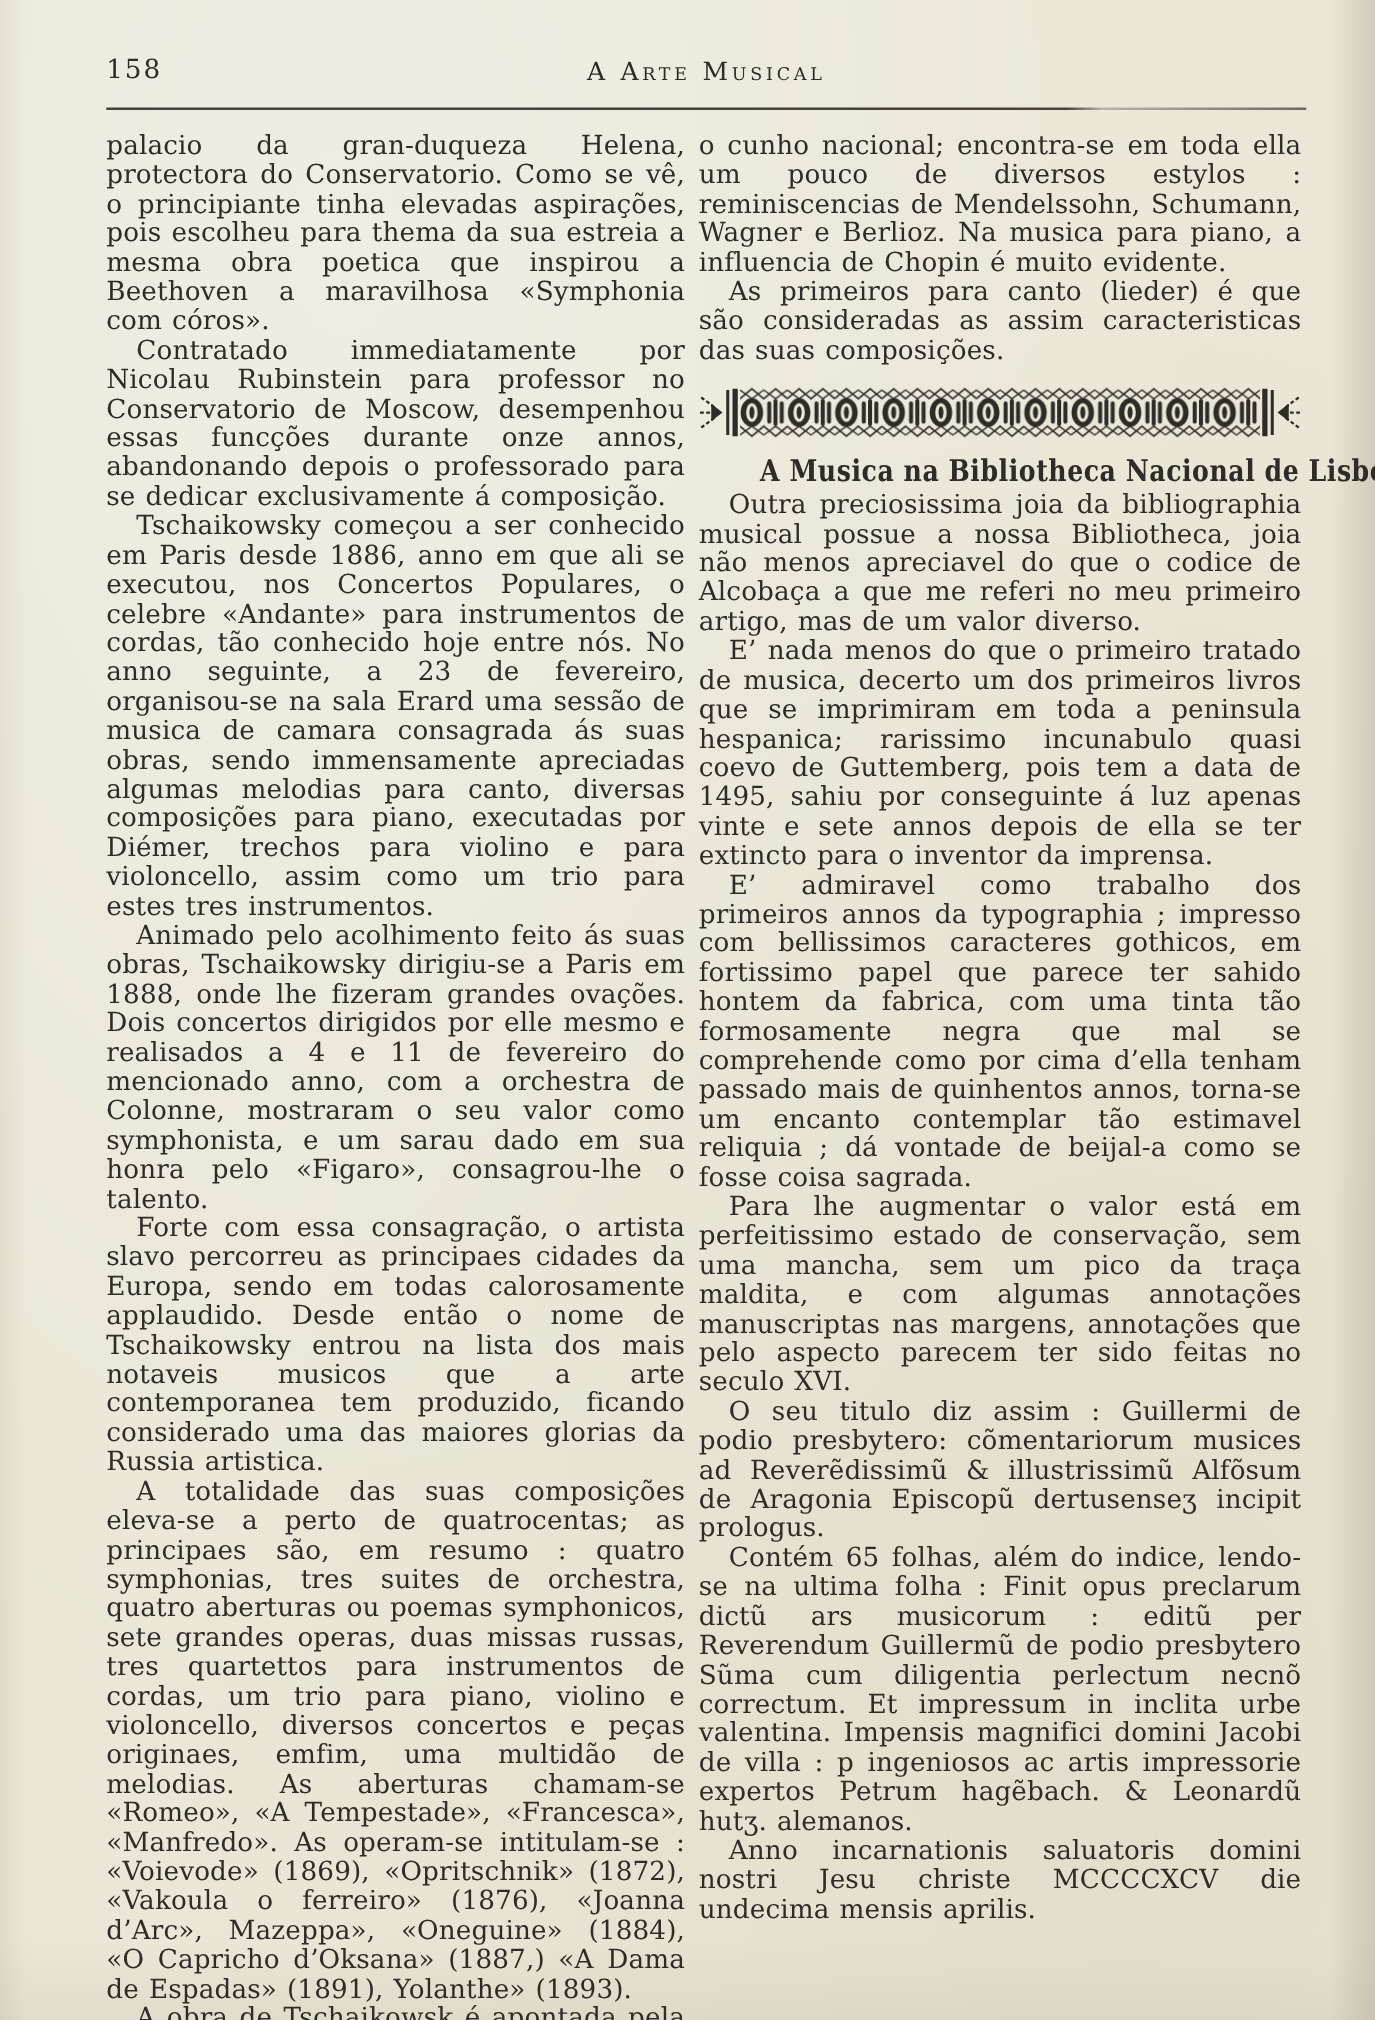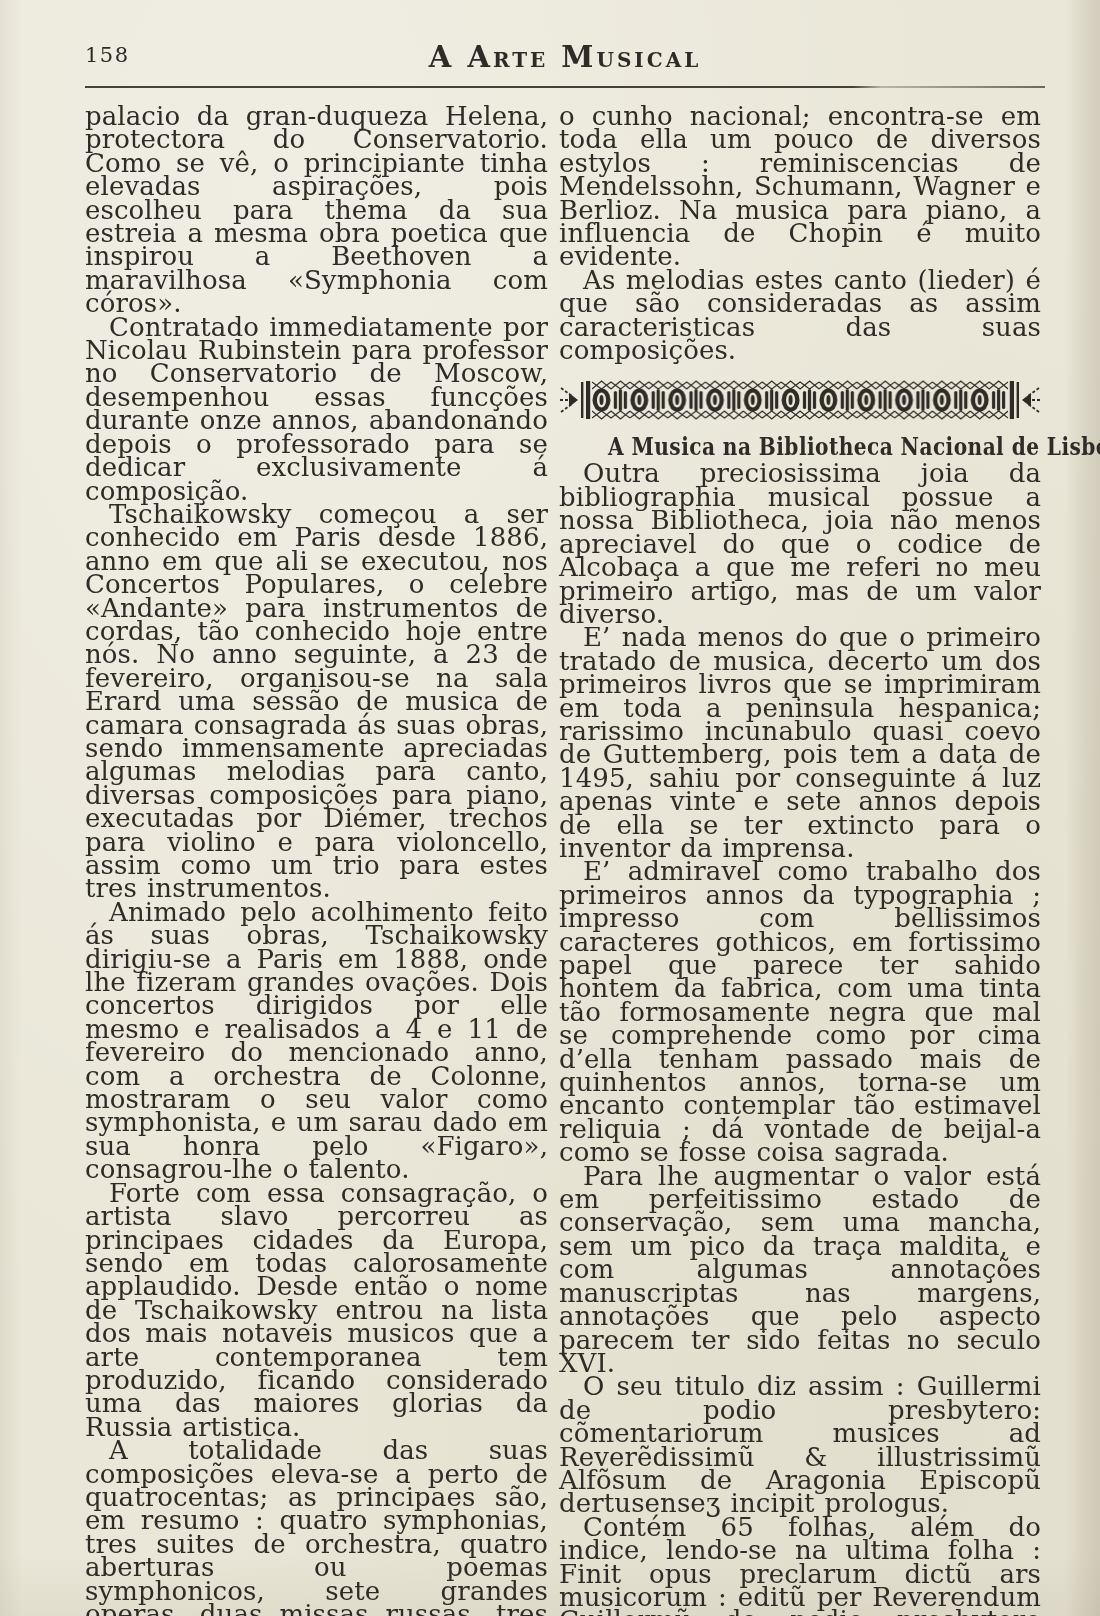--- a/index.html
+++ b/index.html
@@ -13,32 +13,32 @@
       radial-gradient(ellipse at 82% 88%, rgba(178,168,140,0.14), transparent 60%),
       linear-gradient(to right, transparent 96.8%, rgba(150,140,112,0.18) 98.6%, rgba(125,115,92,0.22) 100%),
       linear-gradient(to left, transparent 98%, rgba(160,150,125,0.15) 100%),
       linear-gradient(to top, rgba(160,150,125,0.12), transparent 4%);
   }
   .sheet{position:absolute;inset:0;box-sizing:border-box;padding:40px 55px 0 85px;}
   .header-row{position:relative;height:34px;}
   .page-number{font-size:21px;letter-spacing:1.5px;line-height:30px;}
   .journal-title{
     position:absolute;left:0;right:0;top:3px;text-align:center;
-    font-variant:small-caps;font-weight:bold;font-size:29px;letter-spacing:3px;line-height:28px;
+    font-variant:small-caps;font-weight:normal;font-size:20px;letter-spacing:3px;line-height:28px;
   }
   .header-rule{height:2px;margin-top:12px;
     background:linear-gradient(to right,#46423a 0%,#46423a 80%,rgba(110,104,92,0.45) 84%,#6e6active 0%,#6e685c 100%);
     background:linear-gradient(to right,#46423a 0%,#46423a 80%,rgba(110,104,92,0.4) 83%,#6e685c 100%);
   }
   .columns{display:flex;gap:11px;margin-top:17px;}
   .col-left{width:463px;flex:none;}
   .col-right{width:482px;flex:none;}
   p.body-para{
     margin:0;text-align:justify;
-    font-size:26px;line-height:23.4px;
+    font-size:21px;line-height:23.4px;
     word-spacing:0.06em;letter-spacing:0.1px;
   }
   p.indent{text-indent:24px;}
   .it{}
   .ornament{margin:15px 0 2px;line-height:0;}
   .article-title{margin:9px 0 0;text-align:center;font-size:24px;line-height:30px;font-weight:bold;white-space:nowrap;}
   .article-title .squeeze{display:inline-block;transform:scaleX(0.84);transform-origin:50% 50%;letter-spacing:0.5px;}
   .article-subtitle{margin:9px 0 13px;text-align:center;font-style:italic;font-size:20px;line-height:24px;letter-spacing:0.5px;}
 </style>
 </head>
@@ -62,21 +62,21 @@
           <p class="body-para indent"><span>Animado pelo acolhimento feito ás suas obras, Tschaikowsky dirigiu-se a Paris em 1888, onde lhe fizeram grandes ovações. Dois concertos dirigidos por elle mesmo e realisados a 4 e 11 de fevereiro do mencionado anno, com a orchestra de Colonne, mostraram o seu valor como symphonista, e um sarau dado em sua honra pelo «Figaro», consagrou-lhe o talento.</span></p>
           <p class="body-para indent"><span>Forte com essa consagração, o artista slavo percorreu as principaes cidades da Europa, sendo em todas calorosamente applaudido. Desde então o nome de Tschaikowsky entrou na lista dos mais notaveis musicos que a arte contemporanea tem produzido, ficando considerado uma das maiores glorias da Russia artistica.</span></p>
           <p class="body-para indent"><span>A totalidade das suas composições eleva-se a perto de quatrocentas; as principaes são, em resumo : quatro symphonias, tres </span><span class="it">suites</span><span> de orchestra, quatro aberturas ou poemas symphonicos, sete grandes operas, duas missas russas, tres quartettos para instrumentos de cordas, um trio para piano, violino e violoncello, diversos concertos e peças originaes, emfim, uma multidão de melodias. As aberturas chamam-se «Romeo», «A Tempestade», «Francesca», «Manfredo». As operam-se intitulam-se : «Voievode» (1869), «Opritschnik» (1872), «Vakoula o ferreiro» (1876), «Joanna d’Arc», Mazeppa», «Oneguine» (1884), «O Capricho d’Oksana» (1887,) «A Dama de Espadas» (1891), Yolanthe» (1893).</span></p>
           <p class="body-para indent"><span>A obra de Tschaikowsk é apontada pela critica como não tendo prouunciadamente</span></p>
         </div>
     </div>
 
     <div class="col-right">
       <div>
           <p class="body-para"><span>o cunho nacional; encontra-se em toda ella um pouco de diversos estylos : reminiscencias de Mendelssohn, Schumann, Wagner e Berlioz. Na musica para piano, a influencia de Chopin é muito evidente.</span></p>
-          <p class="body-para indent"><span>As melodias estes canto </span><span class="it">(lieder)</span><span> é que são consideradas as assim caracteristicas das suas composições.</span></p>
+          <p class="body-para indent"><span>As primeiros para canto </span><span class="it">(lieder)</span><span> é que são consideradas as assim caracteristicas das suas composições.</span></p>
         </div>
 
       <div class="ornament">
         <svg width="482" height="46" viewBox="0 0 482 46" xmlns="http://www.w3.org/2000/svg" aria-hidden="true">
           <defs>
             <pattern id="chain" x="33" y="0" width="37.82" height="46" patternUnits="userSpaceOnUse">
               <polyline points="0,12 9.5,4 19,12 28.5,4 38,12" fill="none" stroke="#2f2b26" stroke-width="1.3"></polyline>
               <polyline points="0,5 9.5,12 19,5 28.5,12 38,5" fill="none" stroke="#2f2b26" stroke-width="1.1"></polyline>
               <polyline points="0,34 9.5,42 19,34 28.5,42 38,34" fill="none" stroke="#2f2b26" stroke-width="1.3"></polyline>
               <polyline points="0,41 9.5,34 19,41 28.5,34 38,41" fill="none" stroke="#2f2b26" stroke-width="1.1"></polyline>

